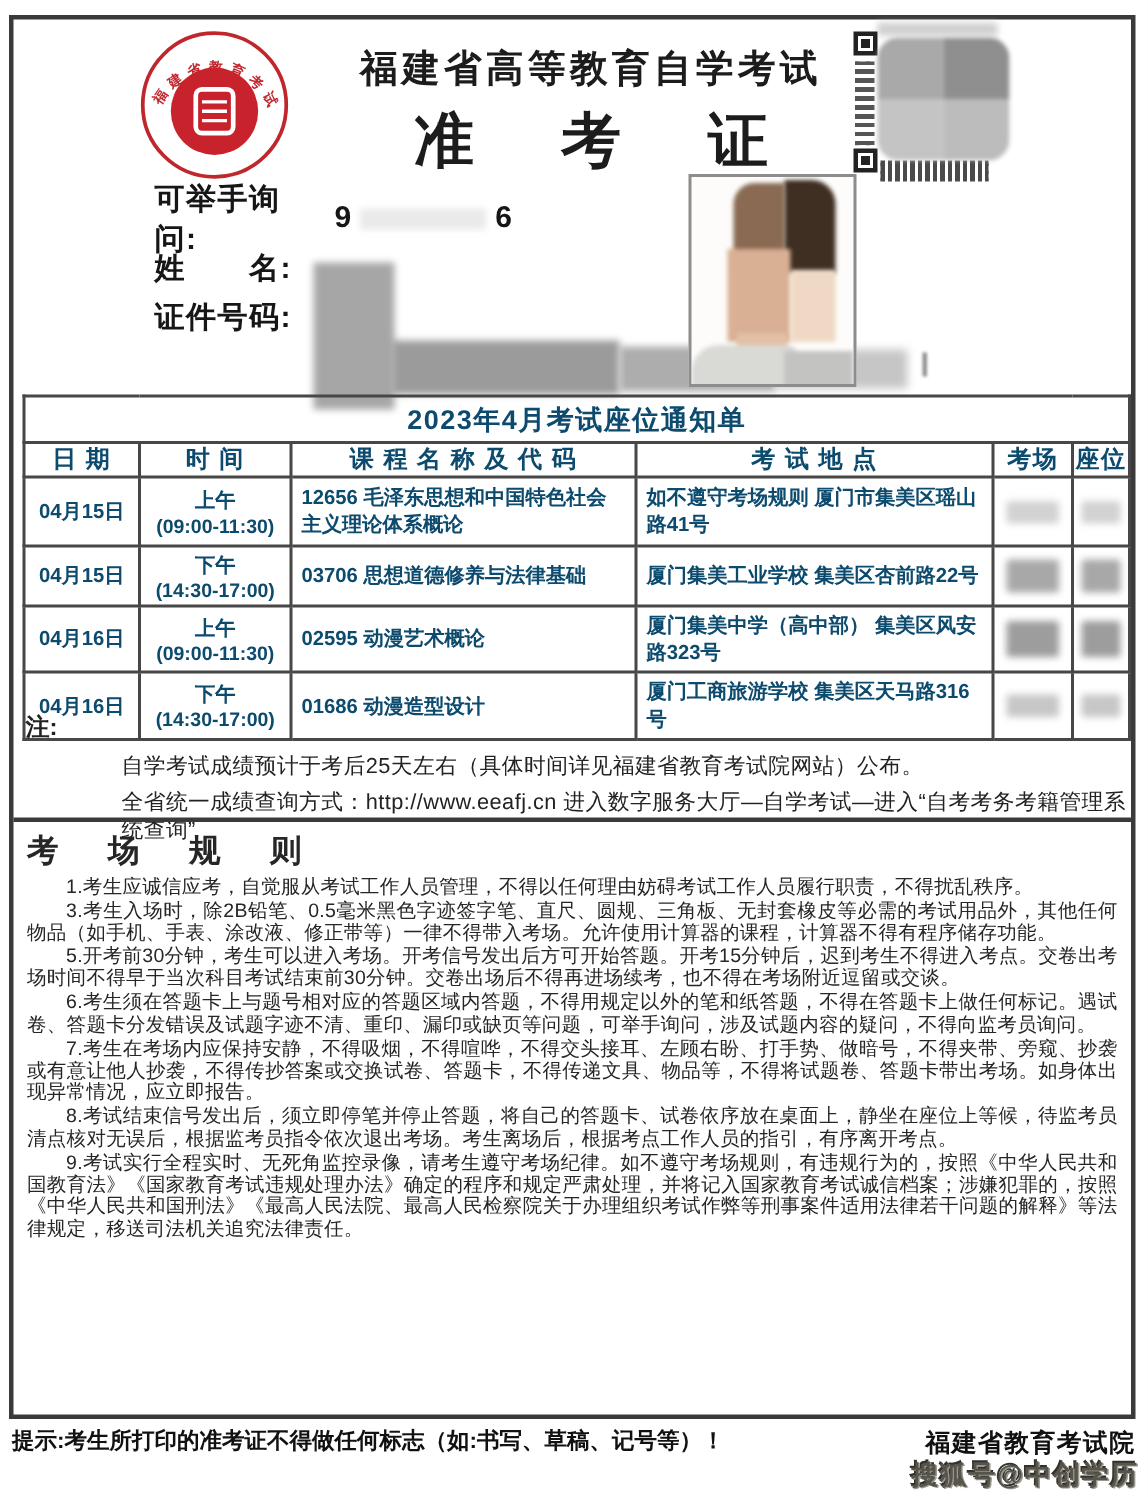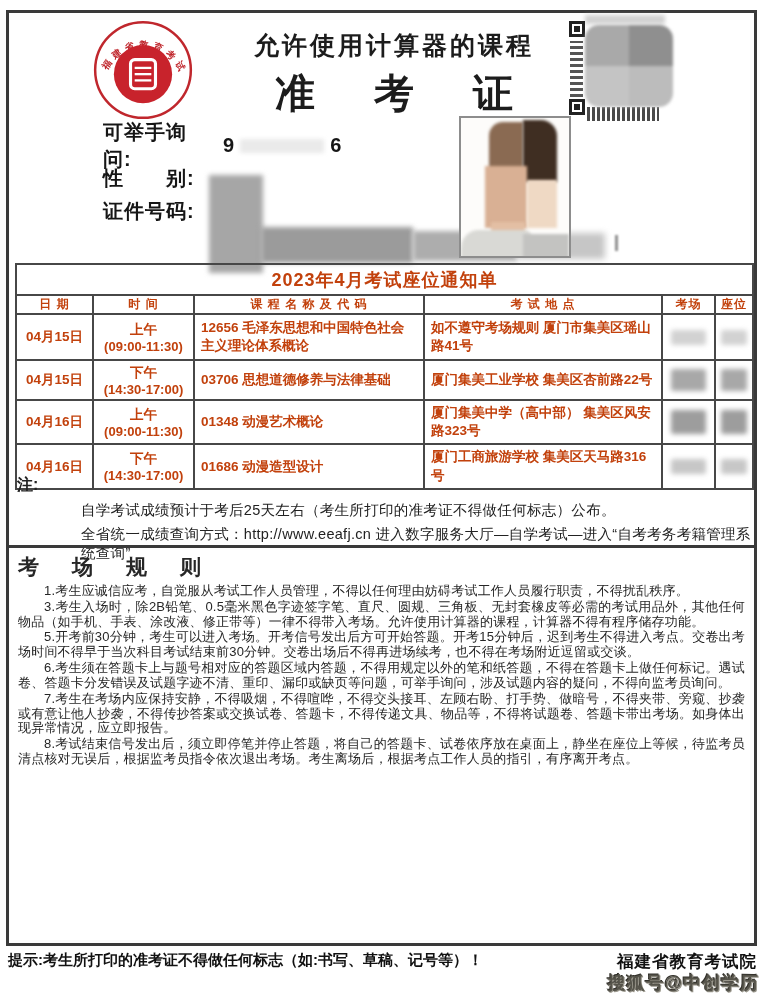--- a/index.html
+++ b/index.html
@@ -7,21 +7,21 @@
   .page { position:relative; width:765px; height:998px; background:#fff; overflow:hidden; }
 
   
   .ticket { position:absolute; left:6px; top:10px; width:751px; height:936px;
             border:3px solid #3a3a3a; background:#fff; }
 
   
   .seal { position:absolute; left:82px; top:5px; width:104px; height:104px; }
   .title-block { position:absolute; left:196px; top:16px; width:378px; text-align:center; color:#1c1c1c; }
   .org-title { font-size:25px; font-weight:bold; letter-spacing:3px; }
-  .doc-title { font-size:40px; font-weight:bold; letter-spacing:24px; text-indent:24px; margin-top:4px; }
+  .doc-title { font-size:40px; font-weight:bold; letter-spacing:24px; text-indent:24px; margin-top:4px;font-family:Liberation Serif, serif; }
 
   
   .qr { position:absolute; left:560px; top:2px; width:110px; height:108px; background:#fff; }
   .qr-finder { position:absolute; width:16px; height:16px; border:3px solid #222; background:#fff; }
   .qr-finder::after { content:""; position:absolute; left:2px; top:2px; width:6px; height:6px; background:#222; }
   .qr-f-tl { left:0; top:6px; }
   .qr-f-bl { left:0; bottom:8px; }
   .qr-noise-left { position:absolute; left:1px; top:26px; width:13px; height:56px;
     background:repeating-linear-gradient(0deg,#2b2b2b 0 3px,#fff 3px 6px),
                repeating-linear-gradient(90deg,#333 0 3px,transparent 3px 7px); opacity:.8; }
@@ -53,24 +53,24 @@
   .ph-hair-l { left:28px; top:4px; width:34px; height:58px; background:#8a6a52; border-radius:14px 0 0 0; }
   .ph-hair-d { left:62px; top:2px; width:34px; height:62px; background:#3f2e22; border-radius:0 16px 0 0; }
   .ph-face { left:24px; top:48px; width:42px; height:62px; background:#d9b094; }
   .ph-face2 { left:66px; top:62px; width:30px; height:48px; background:#efd9c4; }
   .ph-neck { left:30px; top:104px; width:34px; height:24px; background:#e3bfa4; }
   .ph-shoulder { left:0px; top:112px; width:70px; height:34px; background:#d9d9d5; border-radius:18px 6px 0 0; }
   .ph-shoulder2 { left:62px; top:116px; width:46px; height:30px; background:#c3c3c1; }
 
   
   .exam-table { position:absolute; left:6px; top:250px; width:737px; border-collapse:collapse;
-                table-layout:fixed; color:#c2410c; }
+                table-layout:fixed; color:#0c4a6e; }
   .exam-table td, .exam-table th { border:2px solid #474747; vertical-align:middle; }
   .t-title { text-align:center; font-size:18px; font-weight:bold; height:31px; letter-spacing:1px; }
-  .exam-table th { font-size:12px; font-weight:bold; height:16px; letter-spacing:1px; }
+  .exam-table th { font-size:16px; font-weight:bold; height:16px; letter-spacing:1px; }
   .td-c { text-align:center; font-size:13.5px; font-weight:bold; }
   .td-l { text-align:left; font-size:13.5px; font-weight:bold; padding:3px 6px; line-height:1.35; }
   .time-range { font-size:13px; }
   .blur-cell { width:70%; height:15px; margin:0 auto; border-radius:2px; filter:blur(2.5px); }
   .bc-0 { background:#d2d2d2; } .bc-1 { background:#a8a8a8; height:22px; }
   .bc-2 { background:#9d9d9d; height:24px; } .bc-3 { background:#c7c7c7; }
 
   
   .notes { position:absolute; left:8px; top:462px; width:735px; color:#222; }
   .notes-label { font-size:16px; font-weight:bold; }
@@ -105,21 +105,21 @@
         <textPath href="#arcT" startOffset="8">福建省教育考试院</textPath>
       </text>
       <circle cx="50" cy="54" r="28" fill="#c8232c"></circle>
       <rect x="38" y="40" width="24" height="28" rx="4" fill="none" stroke="#fff" stroke-width="3"></rect>
       <line x1="42" y1="48" x2="58" y2="48" stroke="#fff" stroke-width="2.2"></line>
       <line x1="42" y1="54" x2="58" y2="54" stroke="#fff" stroke-width="2.2"></line>
       <line x1="42" y1="60" x2="58" y2="60" stroke="#fff" stroke-width="2.2"></line>
     </svg>
 
     <div class="title-block">
-      <div class="org-title">允许使用计算器的课程</div>
+      <div class="org-title">福建省高等教育自学考试</div>
       <div class="doc-title">准 考 证</div>
     </div>
 
     <div class="qr">
       <div class="qr-toptext"></div>
       <div class="qr-finder qr-f-tl"></div>
       <div class="qr-finder qr-f-bl"></div>
       <div class="qr-noise-left"></div>
       <div class="qr-noise-bottom"></div>
       <div class="qr-mosaic">
@@ -133,21 +133,21 @@
     <div class="info">
       <div class="info-row">
         <span class="info-label">可举手询问:</span>
         <span class="info-value">
           <span>9</span>
           <span class="r-ticket-mid"></span>
           <span>6</span>
         </span>
       </div>
       <div class="info-row">
-        <span class="info-label">性　　别:</span>
+        <span class="info-label">姓　　名:</span>
       </div>
       <div class="info-row">
         <span class="info-label">证件号码:</span>
         <span class="info-value">35</span>
       </div>
     </div>
     <div class="r-tall"></div>
     <div class="r-id1"></div>
     <div class="r-id2"></div>
     <div class="r-id3"></div>
@@ -215,21 +215,21 @@
             <td class="td-c">
               <div class="blur-cell bc-1"></div>
             </td>
           </tr>
           <tr style="height: 42px;">
             <td class="td-c">04月16日</td>
             <td class="td-c">
               <div>上午</div>
               <div class="time-range">(09:00-11:30)</div>
             </td>
-            <td class="td-l">01348 动漫艺术概论</td>
+            <td class="td-l">02595 动漫艺术概论</td>
             <td class="td-l">厦门集美中学（高中部） 集美区风安路323号</td>
             <td class="td-c">
               <div class="blur-cell bc-2"></div>
             </td>
             <td class="td-c">
               <div class="blur-cell bc-2"></div>
             </td>
           </tr>
           <tr style="height: 40px;">
             <td class="td-c">04月16日</td>
@@ -244,33 +244,34 @@
             </td>
             <td class="td-c">
               <div class="blur-cell bc-3"></div>
             </td>
           </tr>
         </tbody>
     </table>
 
     <div class="notes">
       <div class="notes-label">注:</div>
-      <div class="notes-line">自学考试成绩预计于考后25天左右（考生所打印的准考证不得做任何标志）公布。</div>
+      <div class="notes-line">自学考试成绩预计于考后25天左右（具体时间详见福建省教育考试院网站）公布。</div>
       <div class="notes-line">全省统一成绩查询方式：http://www.eeafj.cn 进入数字服务大厅—自学考试—进入“自考考务考籍管理系统查询”</div>
     </div>
 
     <div class="rules">
       <div class="rules-title">考　场　规　则</div>
       <div id="rules-list">
           <p class="rule">1.考生应诚信应考，自觉服从考试工作人员管理，不得以任何理由妨碍考试工作人员履行职责，不得扰乱秩序。</p>
           <p class="rule">3.考生入场时，除2B铅笔、0.5毫米黑色字迹签字笔、直尺、圆规、三角板、无封套橡皮等必需的考试用品外，其他任何物品（如手机、手表、涂改液、修正带等）一律不得带入考场。允许使用计算器的课程，计算器不得有程序储存功能。</p>
           <p class="rule">5.开考前30分钟，考生可以进入考场。开考信号发出后方可开始答题。开考15分钟后，迟到考生不得进入考点。交卷出考场时间不得早于当次科目考试结束前30分钟。交卷出场后不得再进场续考，也不得在考场附近逗留或交谈。</p>
           <p class="rule">6.考生须在答题卡上与题号相对应的答题区域内答题，不得用规定以外的笔和纸答题，不得在答题卡上做任何标记。遇试卷、答题卡分发错误及试题字迹不清、重印、漏印或缺页等问题，可举手询问，涉及试题内容的疑问，不得向监考员询问。</p>
           <p class="rule">7.考生在考场内应保持安静，不得吸烟，不得喧哗，不得交头接耳、左顾右盼、打手势、做暗号，不得夹带、旁窥、抄袭或有意让他人抄袭，不得传抄答案或交换试卷、答题卡，不得传递文具、物品等，不得将试题卷、答题卡带出考场。如身体出现异常情况，应立即报告。</p>
           <p class="rule">8.考试结束信号发出后，须立即停笔并停止答题，将自己的答题卡、试卷依序放在桌面上，静坐在座位上等候，待监考员清点核对无误后，根据监考员指令依次退出考场。考生离场后，根据考点工作人员的指引，有序离开考点。</p>
+          <p class="rule">9.考试实行全程实时、无死角监控录像，请考生遵守考场纪律。如不遵守考场规则，有违规行为的，按照《中华人民共和国教育法》《国家教育考试违规处理办法》确定的程序和规定严肃处理，并将记入国家教育考试诚信档案；涉嫌犯罪的，按照《中华人民共和国刑法》《最高人民法院、最高人民检察院关于办理组织考试作弊等刑事案件适用法律若干问题的解释》等法律规定，移送司法机关追究法律责任。</p>
         </div>
     </div>
   </div>
 
   <div class="footer">
     <span class="footer-hint">提示:考生所打印的准考证不得做任何标志（如:书写、草稿、记号等）！</span>
     <span class="footer-issuer">福建省教育考试院</span>
   </div>
   <div class="watermark">搜狐号@中创学历</div>
 </div>

